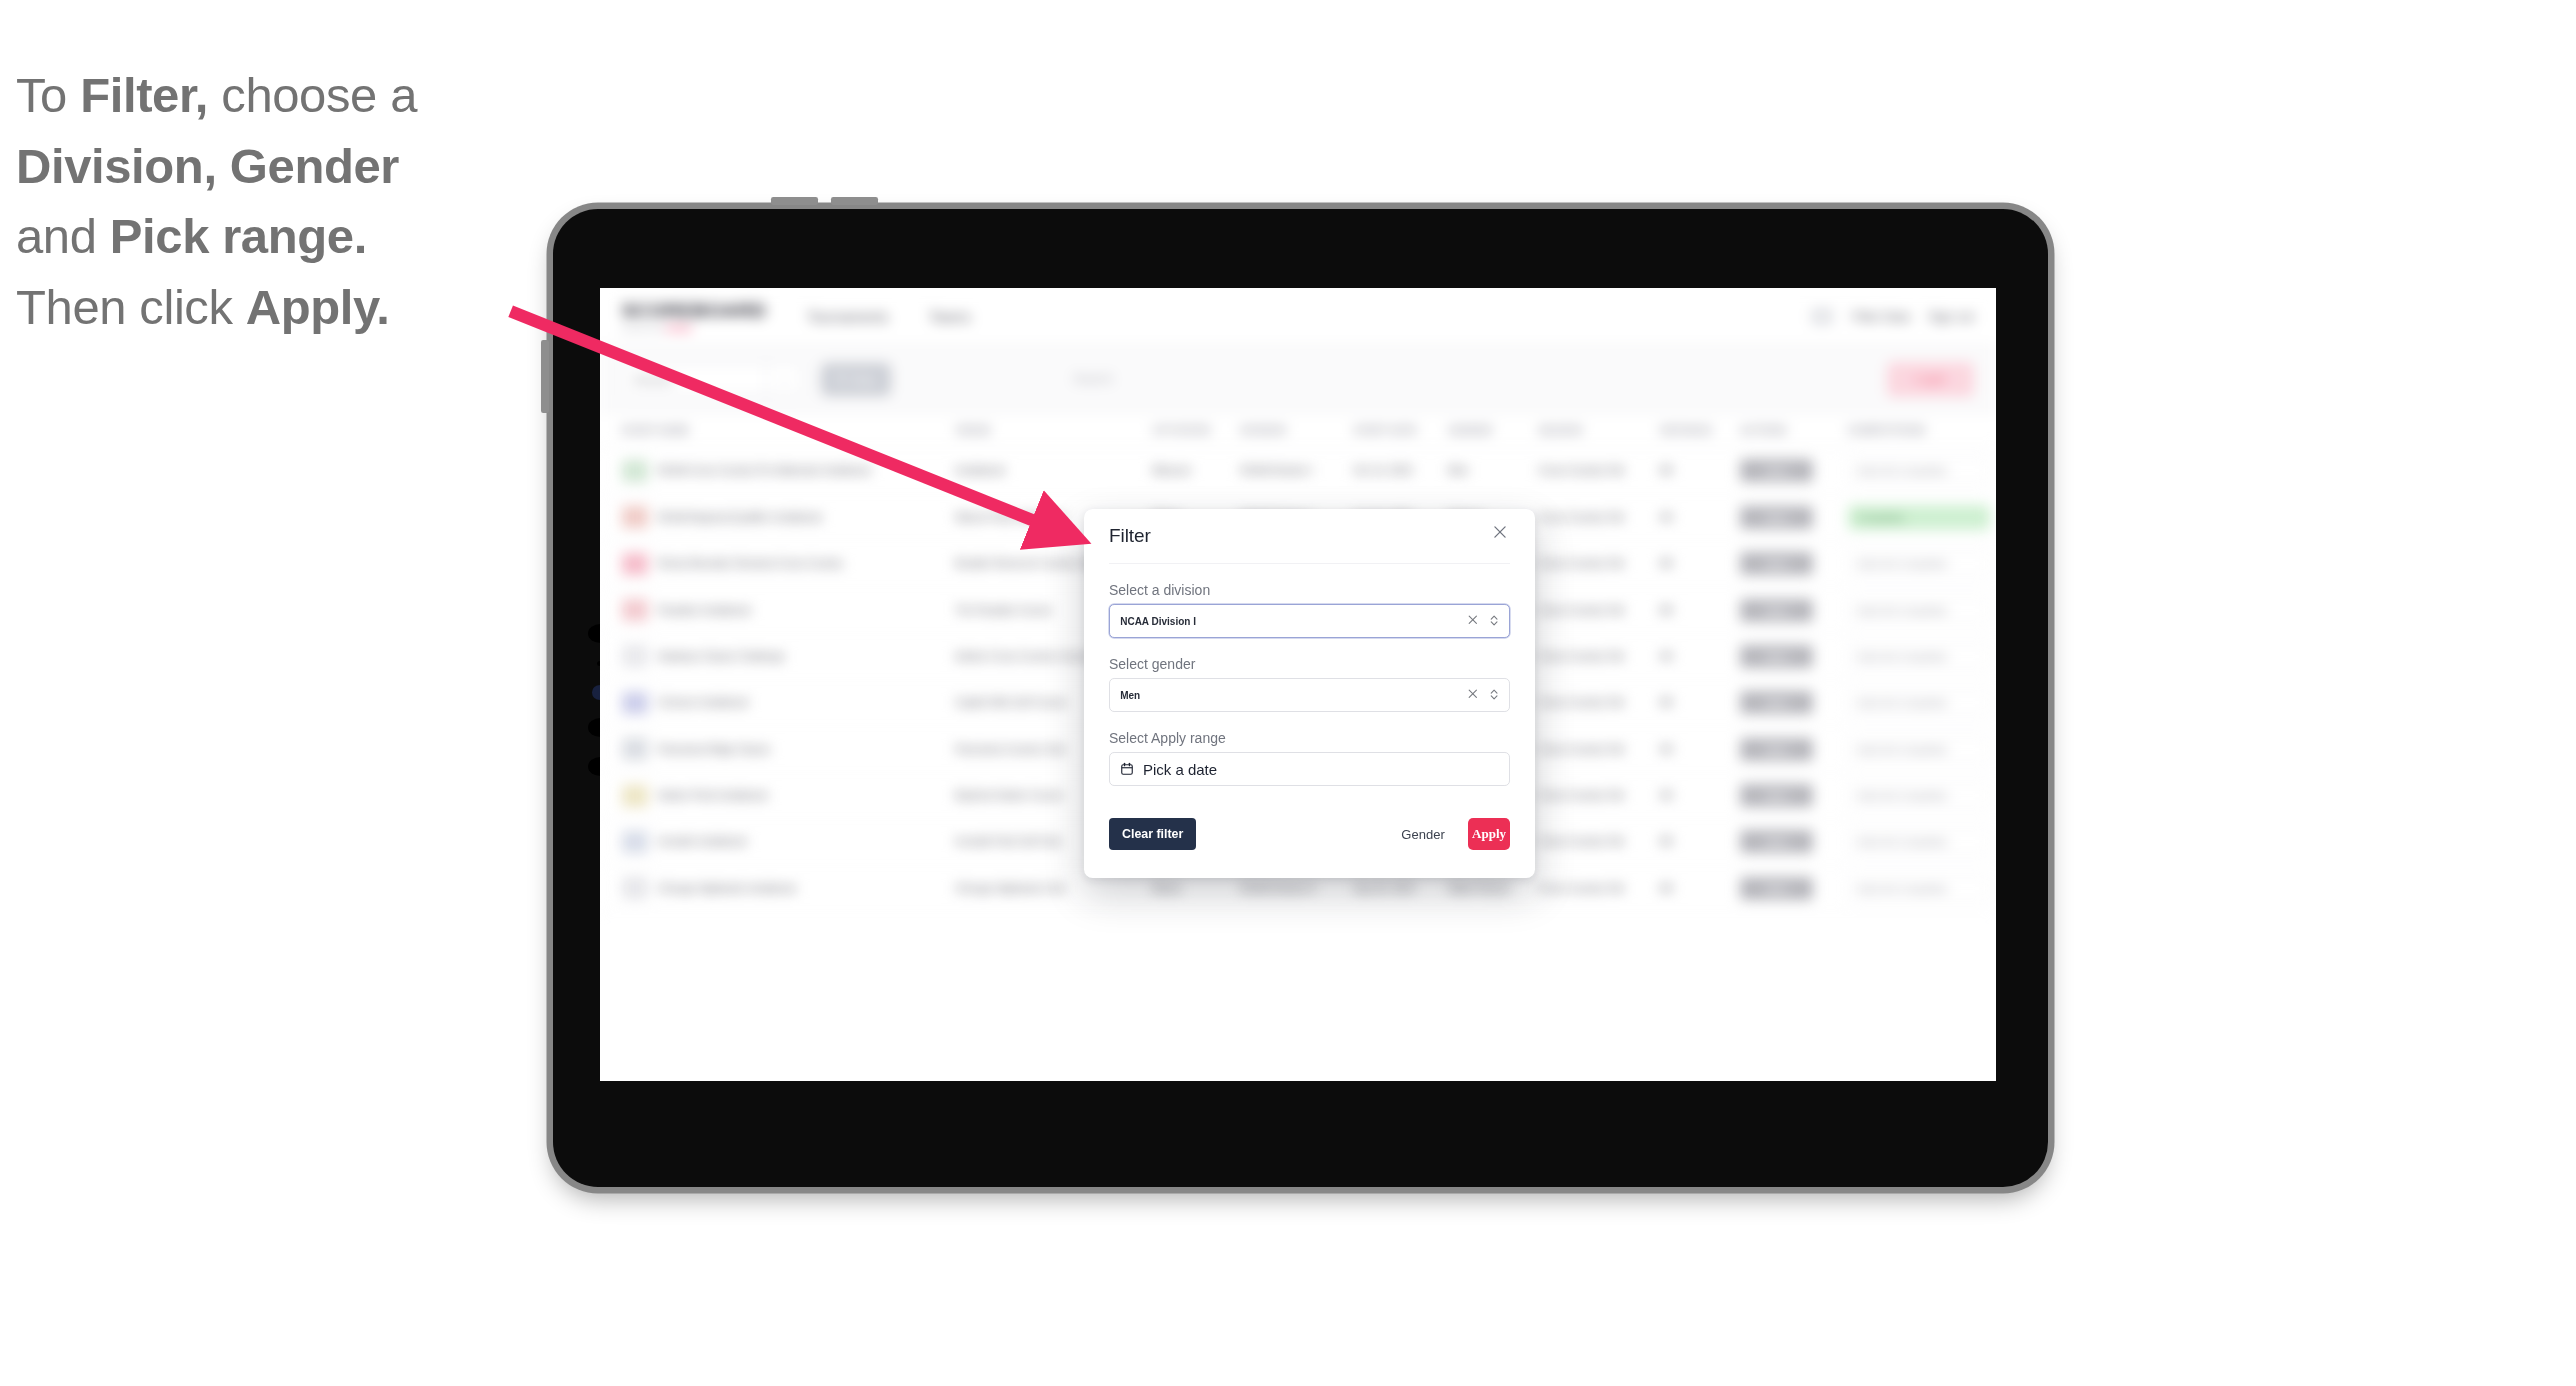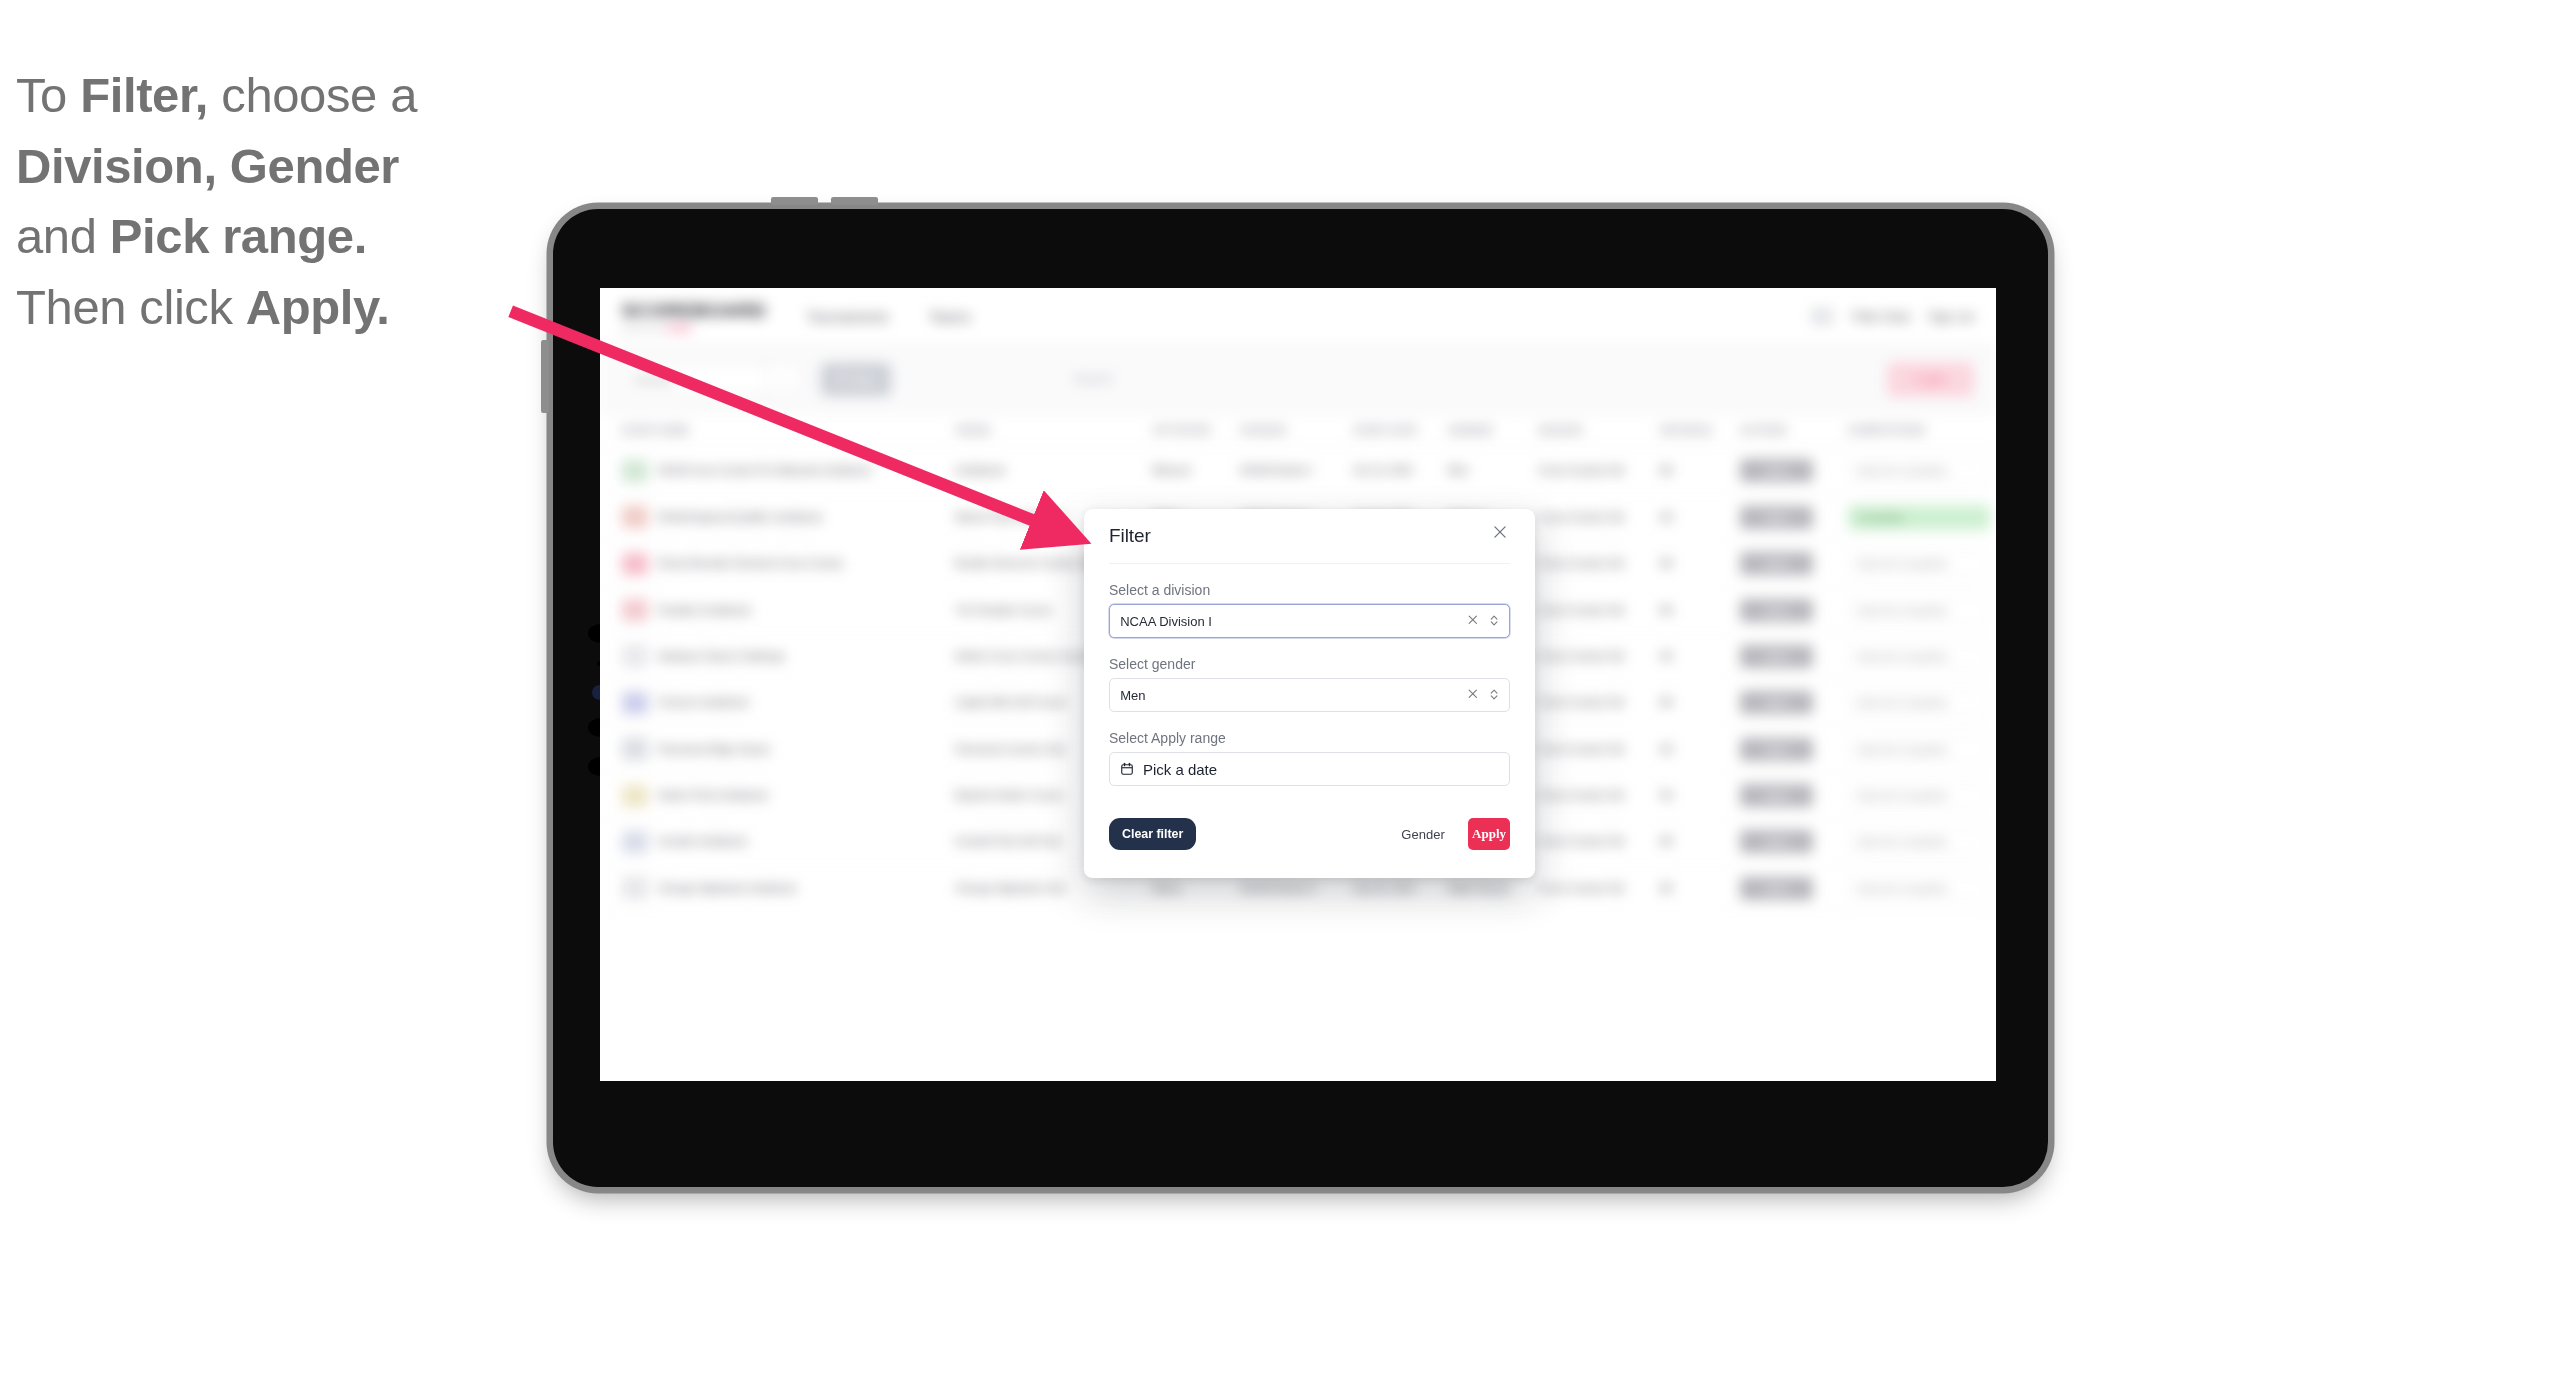--- a/index.html
+++ b/index.html
@@ -198,37 +198,37 @@
     position: relative;
     height: 34px;
     border: 0.7px solid #dfe0e5;
     border-radius: 5.1px;
     display: flex;
     align-items: center;
     padding: 0 10.2px;
     background: #fff;
   }
   .ctrl.focused { border-color: #9aa4d6; box-shadow: 0 0 0 0.7px #c7cdea; }
-  .ctrl-value { font-size: 13px; color: #272c38; }
+  .ctrl-value { font-size: 10px; color: #272c38; font-weight: bold; }
   .ctrl-icons { margin-left: auto; display:flex; align-items:center; gap: 10.2px; color:#76797f; }
   .ctrl .cal-icon { margin-right: 8.7px; display:flex; align-items:center; color:#1d2230; }
   .ctrl-placeholder { font-size: 15px; color: #1d2230; }
 
   .modal-actions {
     position: absolute;
     left: 25px; right: 25px;
     bottom: 28px;
     display: flex;
     align-items: center;
   }
   .btn-clear {
     background: #24314a;
     color: #ffffff;
     border: none;
-    border-radius: 11px;
+    border-radius: 4px;
     height: 32px;
     padding: 0 13px;
     font-size: 12.4px;
     font-weight: 600;
     font-family: "Liberation Sans", sans-serif;
     cursor: pointer;
   }
   .btn-cancel {
     margin-left: auto;
     background: transparent;

